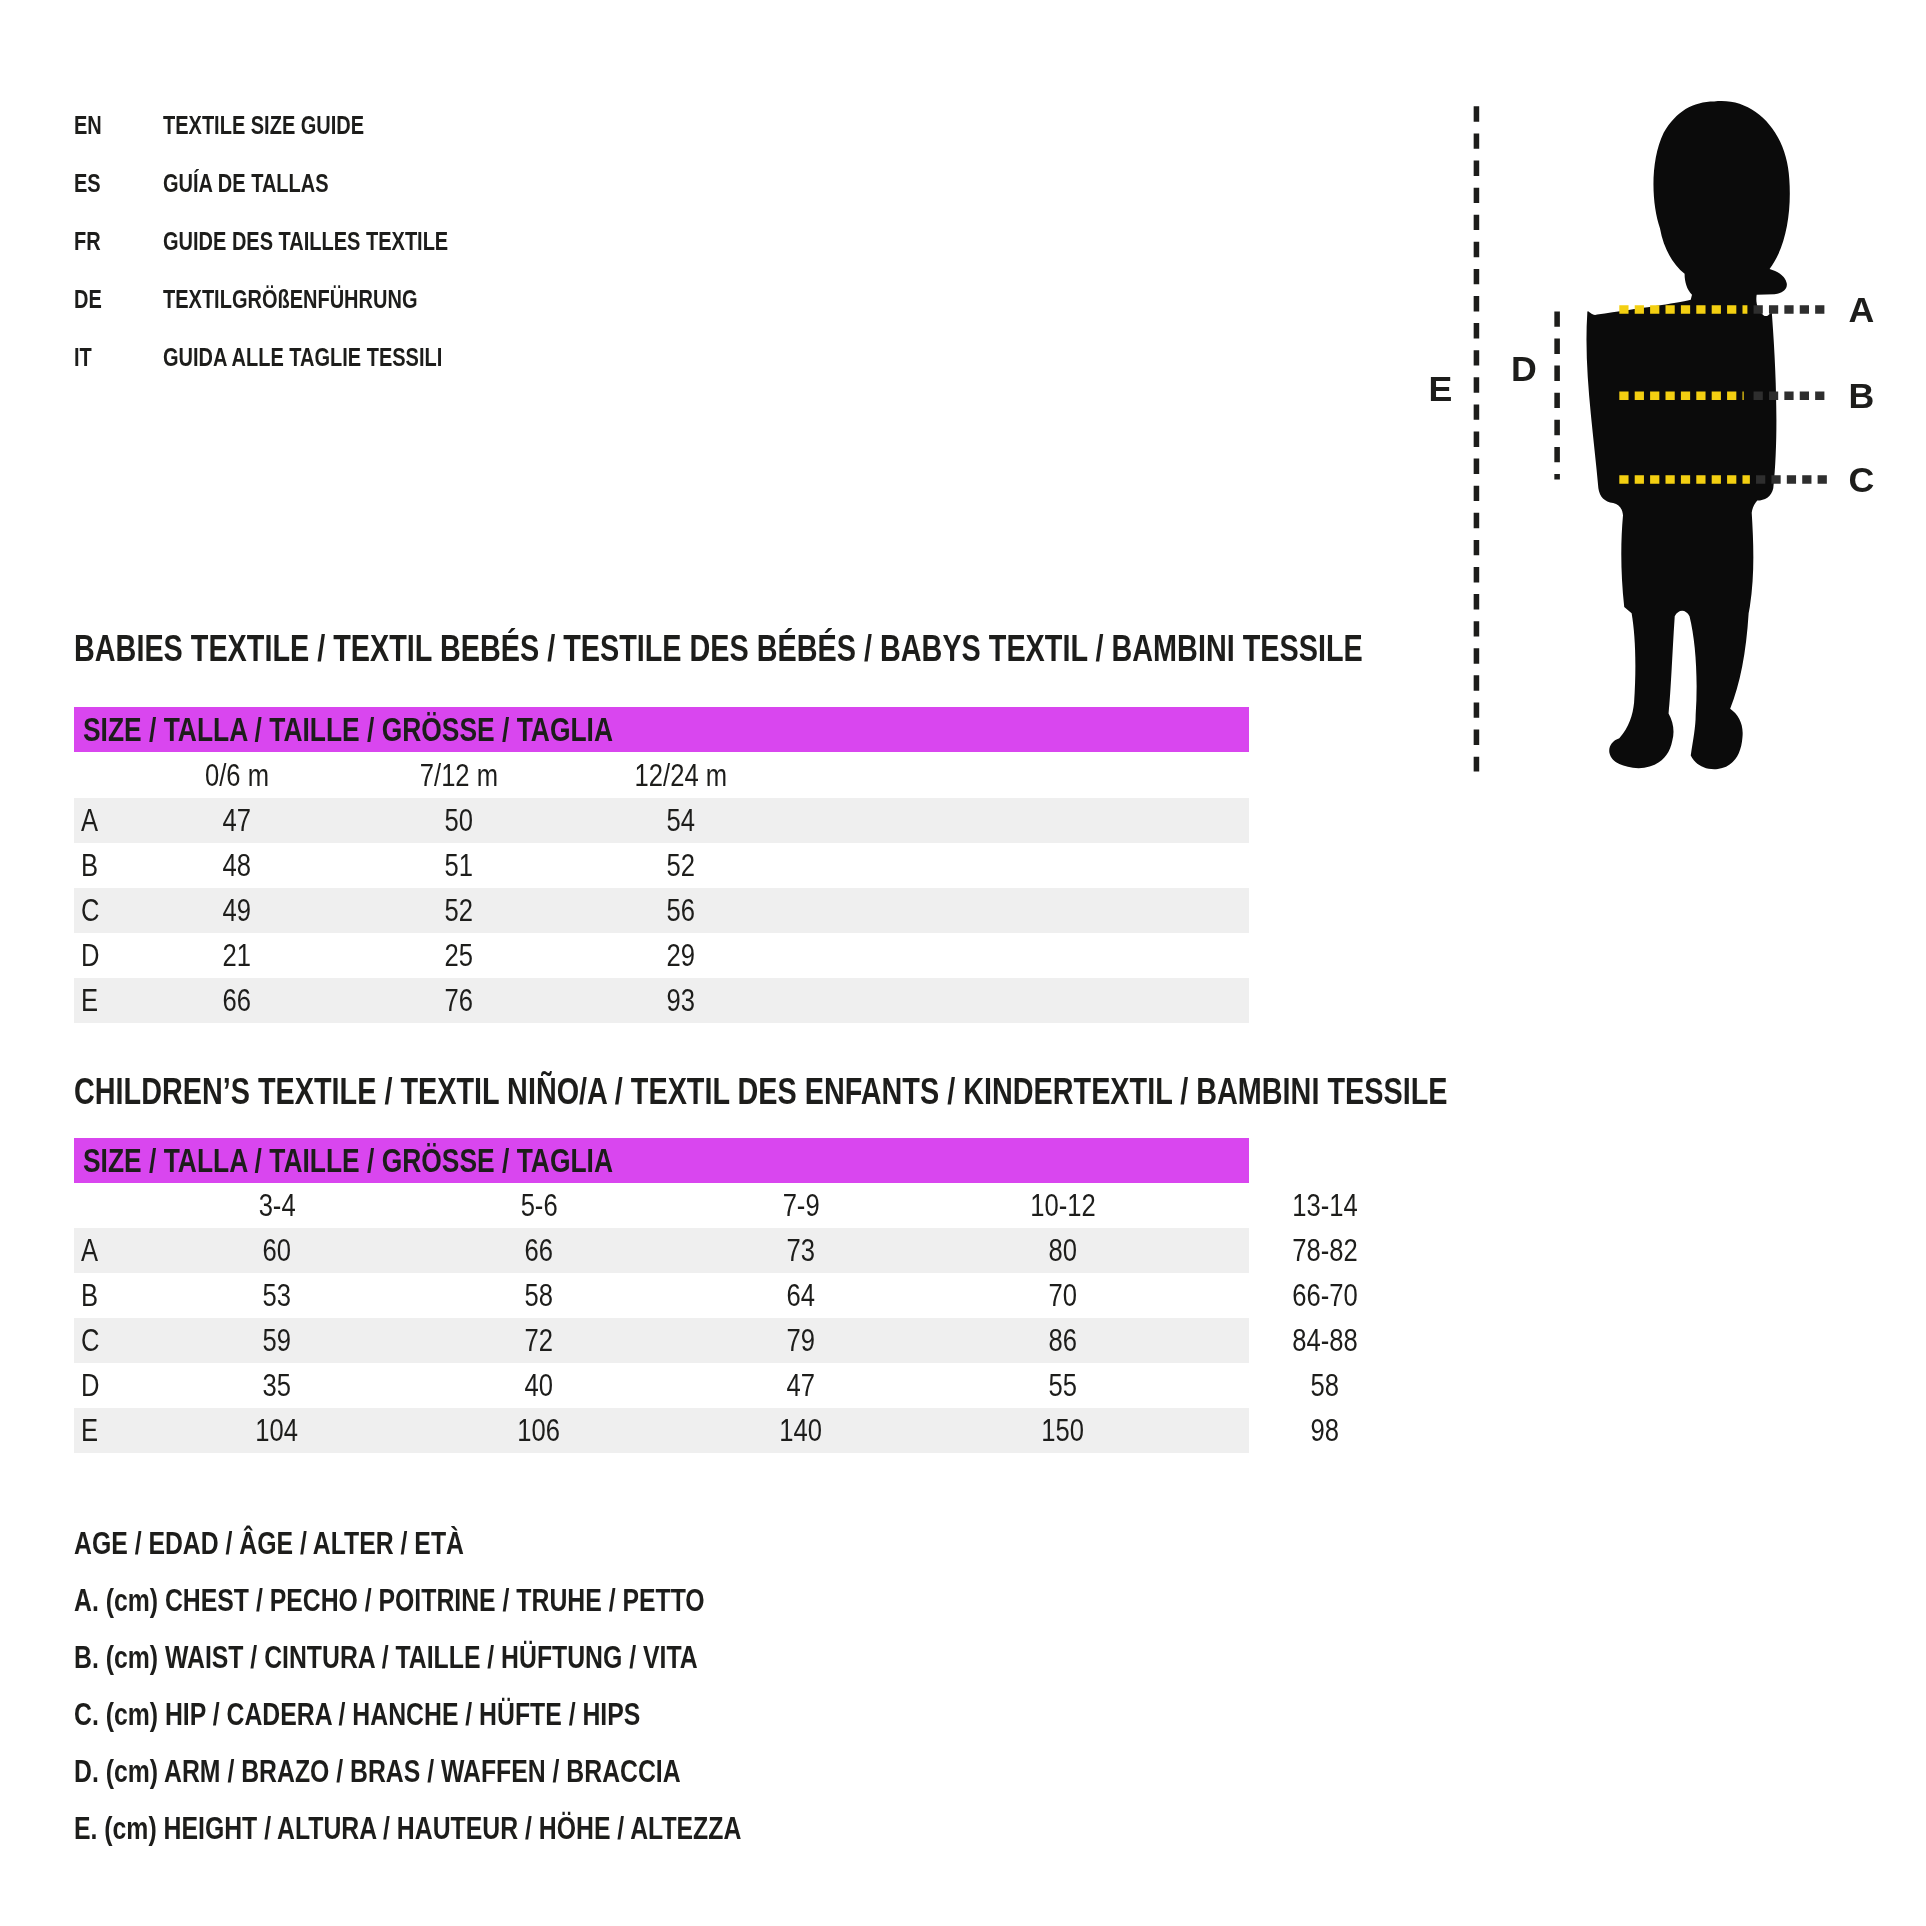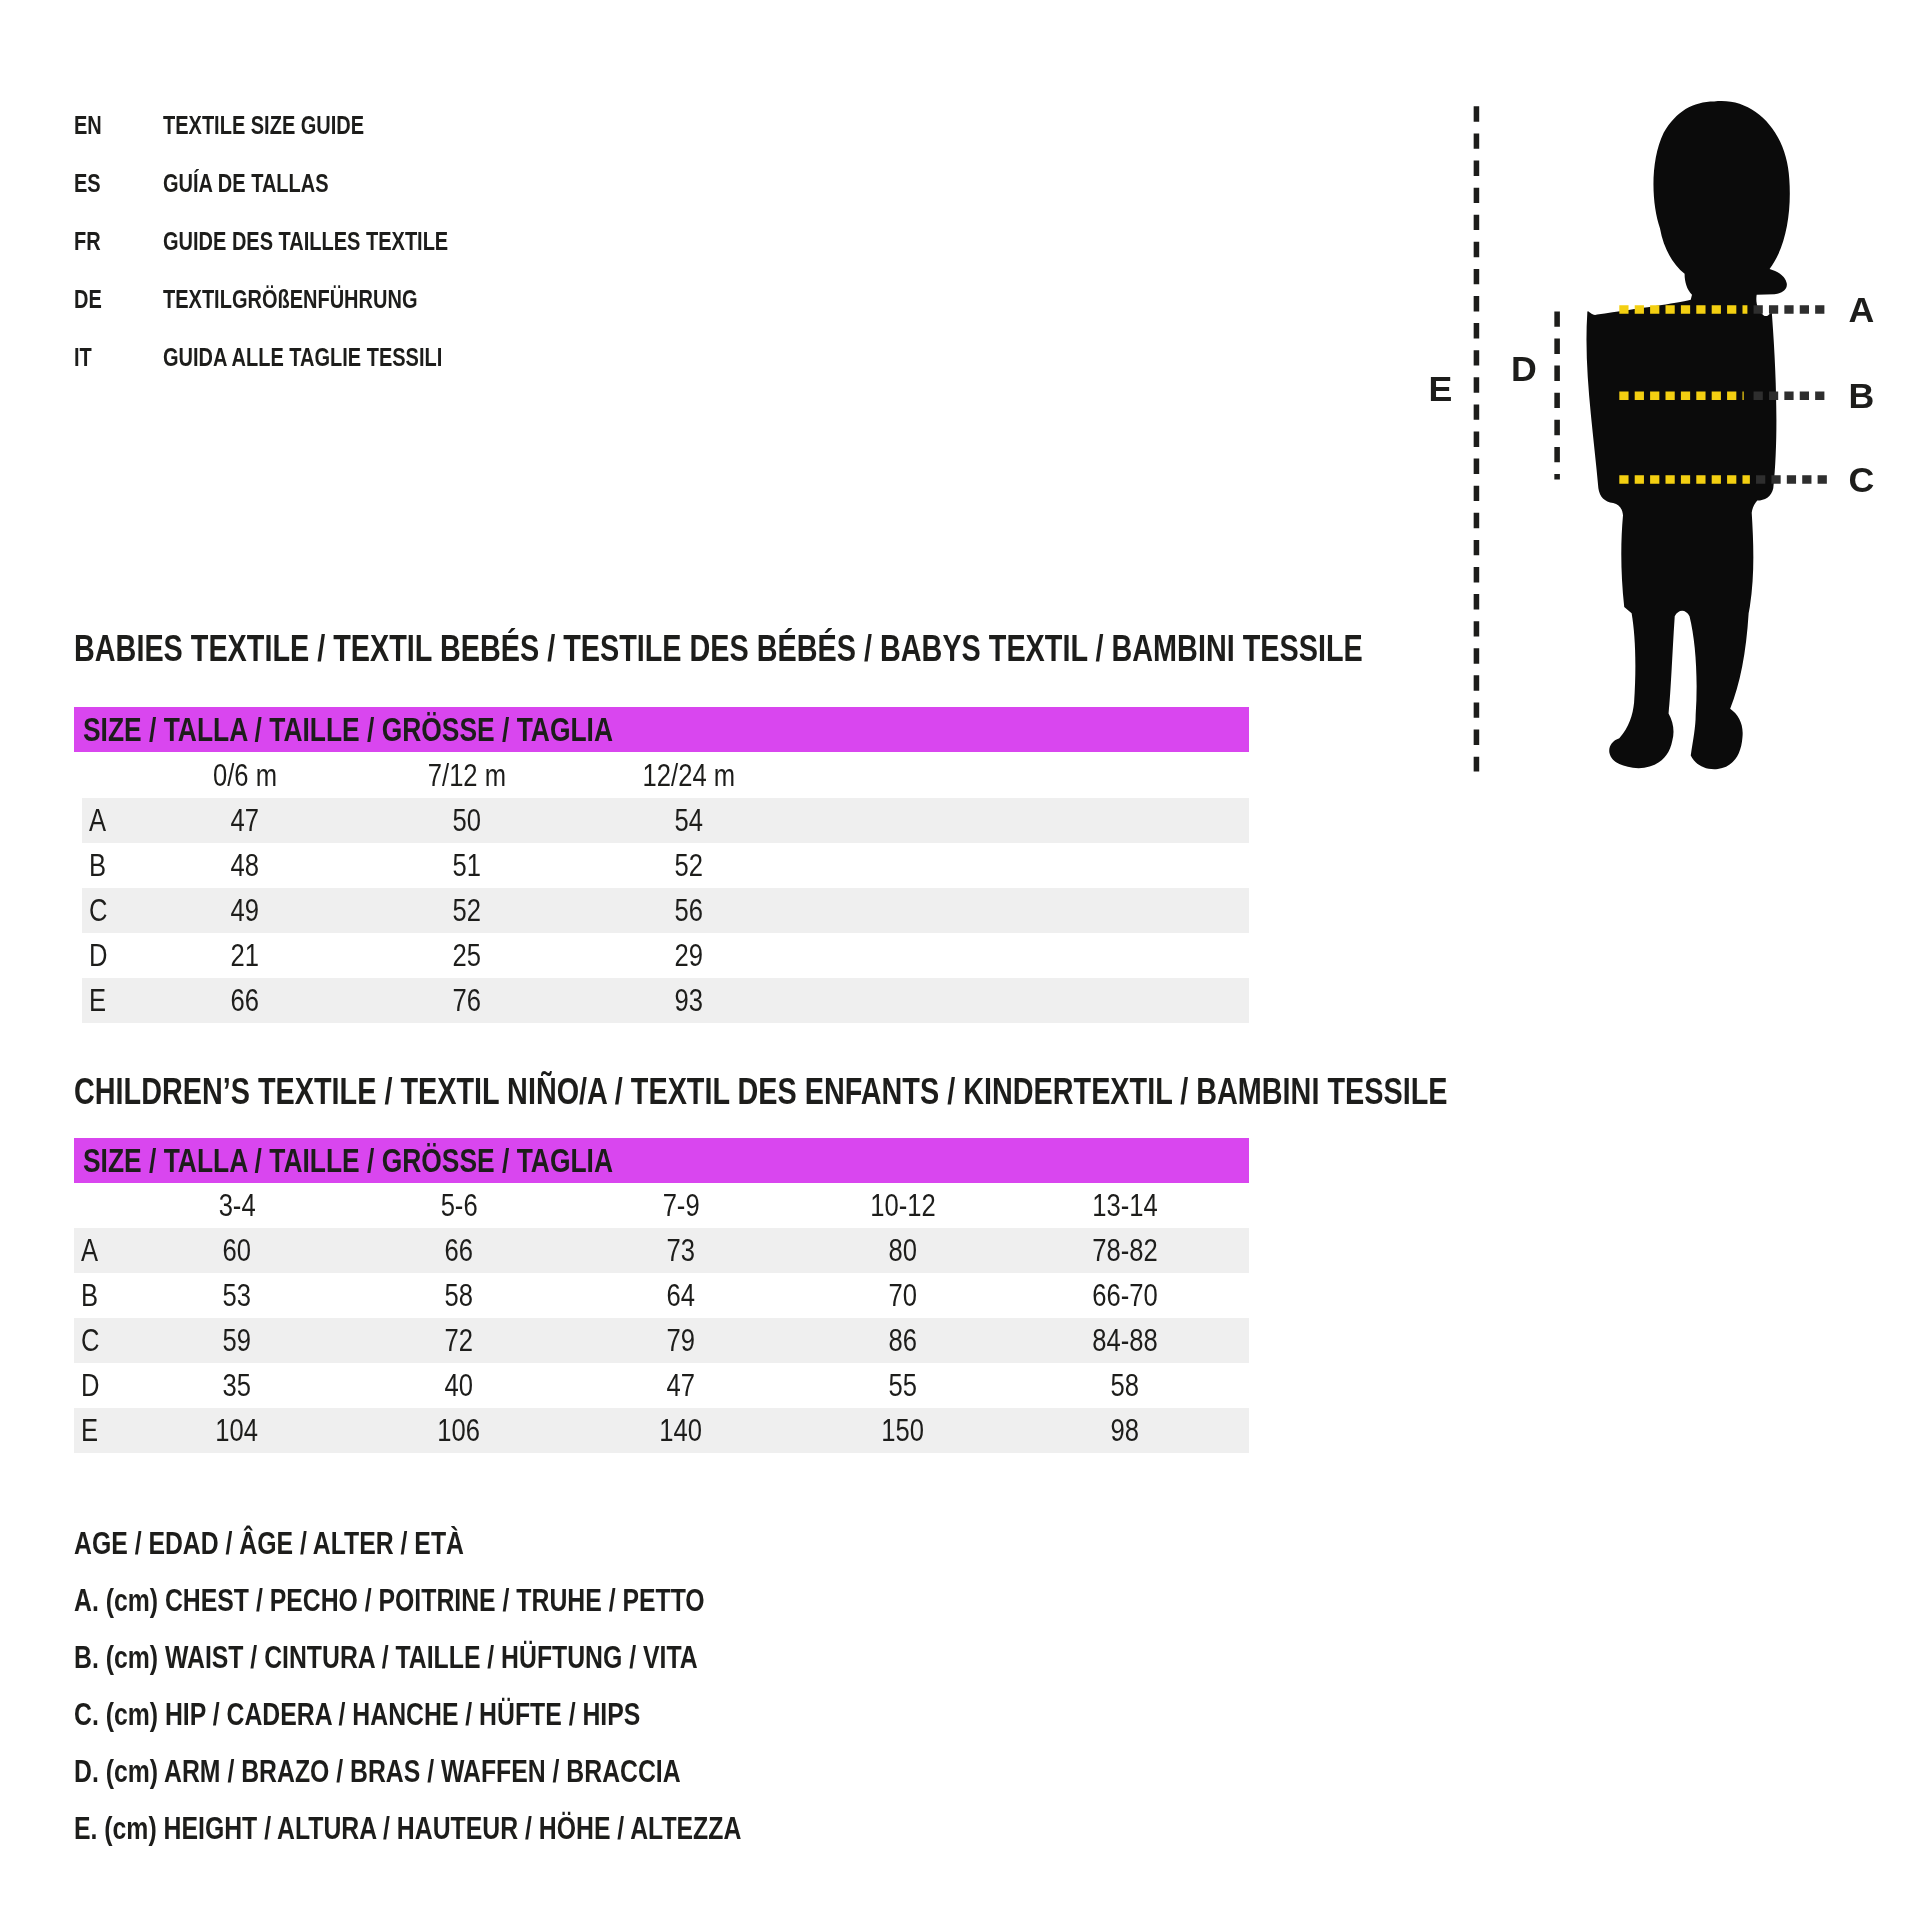--- a/index.html
+++ b/index.html
@@ -14,22 +14,22 @@
   .lang-row{display:grid;grid-template-columns:89px auto;height:58px;align-items:center;
             font-size:25px;font-weight:700;}
   
   .heading{left:74px;font-size:36px;font-weight:700;line-height:41px;white-space:nowrap;}
   
   .size-bar{left:74px;width:1175px;height:45px;background:#d946ef;box-sizing:border-box;
             font-size:33px;font-weight:700;line-height:45px;padding-left:8.6px;}
   
   .table{left:74px;width:1175px;font-size:32px;font-weight:400;}
   .trow{display:grid;height:45px;align-items:center;}
-  .babies-t .trow{grid-template-columns:52px 222px 222px 222px 1fr;margin-left:8px;}
-  .children-t .trow{grid-template-columns:52px 222px 222px 222px 222px 222px 1fr;}
+  .babies-t .trow{grid-template-columns:52px 222px 222px 222px 1fr;}
+  .children-t .trow{grid-template-columns:52px 222px 222px 222px 222px 222px 1fr;gap:40px;}
   .trow.stripe{background:#efefef;}
   .cell{overflow:visible;}
   .cell.lab{padding-left:7.4px;}
   .cell.num{display:flex;justify-content:center;align-items:center;}
   
   .legend{left:74px;top:1515px;}
   .legend-row{height:57px;display:flex;align-items:center;font-size:31px;font-weight:700;}
   
   .fig{left:1405px;top:74px;width:521px;height:715px;}
   svg text{font-family:"Liberation Sans","DejaVu Sans",sans-serif;font-weight:700;

